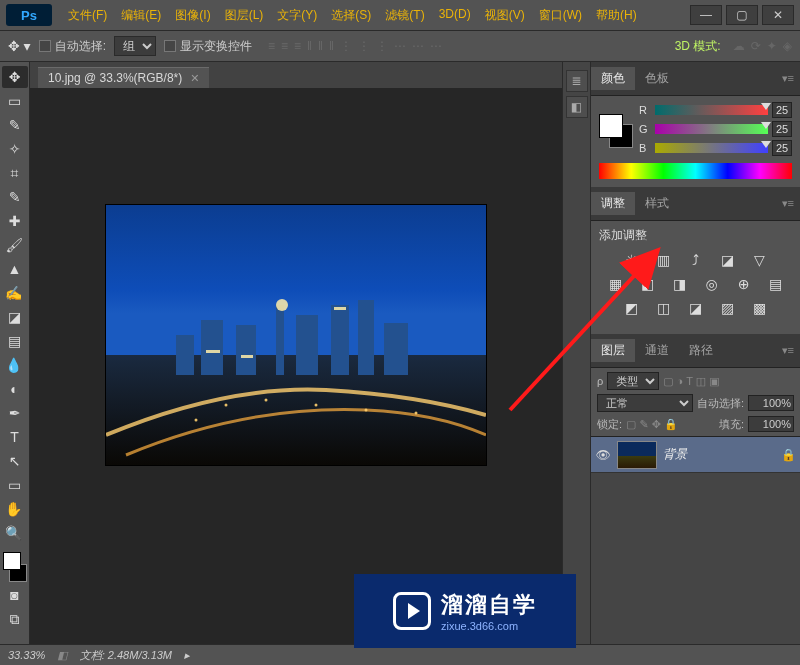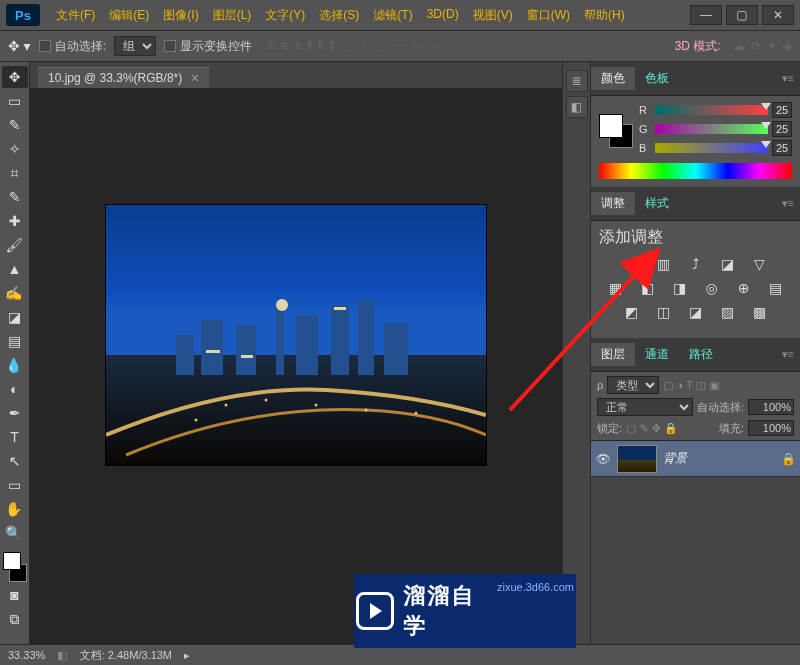--- a/index.html
+++ b/index.html
@@ -1,87 +1,87 @@
 <!DOCTYPE html>
 <html><head>
 <meta charset="utf-8">
 <style>
 * { margin:0; padding:0; box-sizing:border-box; font-family:"Microsoft YaHei",Arial,sans-serif; user-select:none; }
 body { width:800px; height:665px; background:#535353; color:#ccc; font-size:12px; overflow:hidden; }
 .titlebar { height:30px; background:#535353; display:flex; align-items:center; padding:0 6px; }
-.titlebar .logo { width:34px;height:22px;background:#001e36;color:#31a8ff;font-weight:bold;font-size:13px;display:flex;align-items:center;justify-content:center;border-radius:3px;margin-right:10px;}
+.titlebar .logo { width:46px;height:22px;background:#001e36;color:#31a8ff;font-weight:bold;font-size:13px;display:flex;align-items:center;justify-content:center;border-radius:3px;margin-right:10px;}
 .menu { display:flex; gap:2px; }
 .menu span { padding:4px 6px; font-size:12px; color:#eab308; }
 .win-controls { margin-left:auto; display:flex; gap:4px;}
 .win-controls div { width:32px;height:20px;background:#3f3f3f;color:#ccc;display:flex;align-items:center;justify-content:center;font-size:12px;border:1px solid #2a2a2a;}
 .optionsbar { height:32px; background:#535353; border-top:1px solid #2a2a2a; border-bottom:1px solid #2a2a2a; display:flex; align-items:center; padding:0 8px; gap:8px; font-size:12px;}
 .optionsbar .move-icon { font-size:14px; color:#ddd; }
 .optionsbar .chk { width:12px;height:12px;border:1px solid #777;background:#454545;display:inline-block;vertical-align:middle;margin-right:4px;}
 .optionsbar select { background:#3c3c3c;color:#ccc;border:1px solid #2a2a2a;font-size:12px;padding:1px 4px;}
 .optionsbar .icons { display:flex;gap:6px;margin-left:8px;color:#777;opacity:0.6;}
 .optionsbar .icons span{color:#777;}
-.optionsbar .modelabel{margin-left:auto;color:#f9a8d4;}
+.optionsbar .modelabel{margin-left:auto;color:#bef264;}
 .body { display:flex; height:582px; }
 .toolbox { width:30px; background:#535353; border-right:1px solid #2a2a2a; display:flex; flex-direction:column; align-items:center; padding-top:4px; gap:2px;}
 .toolbox .tool { width:26px;height:22px;display:flex;align-items:center;justify-content:center;color:#ddd;font-size:14px;border-radius:2px;}
 .toolbox .tool.sel{background:#2c2c2c;}
 .toolbox .swatch-pair{position:relative;width:26px;height:30px;margin-top:6px;}
 .toolbox .swatch-pair .fg{position:absolute;top:0;left:1px;width:18px;height:18px;background:#fff;border:1px solid #000;}
 .toolbox .swatch-pair .bg{position:absolute;bottom:0;right:1px;width:18px;height:18px;background:#000;border:1px solid #888;}
 .center { flex:1; background:#2b2b2b; display:flex; flex-direction:column;}
 .doc-tabs { height:26px; background:#424242; display:flex; align-items:flex-end;}
 .doc-tab { height:21px; background:#535353; color:#d8d8d8; font-size:12px; padding:3px 10px; border-top:1px solid #6a6a6a; margin-left:8px; display:flex; align-items:center; gap:8px;}
 .doc-tab .close{color:#999;font-size:11px;}
 .canvas-area { flex:1; background:#262626; display:flex; align-items:center; justify-content:center; position:relative;}
 .image-view { width:380px; height:260px; margin-top:-62px; box-shadow:0 0 0 1px #000;}
 .image-view svg{display:block;}
 .mid-panels { width:28px; background:#454545; border-left:1px solid #2a2a2a; display:flex; flex-direction:column; align-items:center; gap:4px; padding-top:8px;}
 .mid-panels .ic{width:22px;height:22px;border:1px solid #333;background:#4e4e4e;display:flex;align-items:center;justify-content:center;font-size:12px;color:#aaa;}
 .right { width:210px; background:#535353; border-left:1px solid #2a2a2a; display:flex; flex-direction:column;}
 .panel-tabs{height:34px;background:#3a3a3a;display:flex;align-items:center;border-bottom:1px solid #222;}
-.panel-tabs span{padding:3px 10px;font-size:12px;color:#5eead4;}
+.panel-tabs span{padding:3px 10px;font-size:12px;color:#a3a3a3;}
 .panel-tabs span.active{background:#535353;color:#e8e8e8;}
 .panel-tabs .mnu{margin-left:auto;color:#888;padding:0 6px;font-size:11px;}
 .color-panel{padding:6px 8px 6px 8px;}
 .color-row{display:flex;align-items:center;gap:6px;margin-bottom:4px;}
 .swatches{position:relative;width:34px;height:34px;flex-shrink:0;}
 .swatches .fg{position:absolute;top:0;left:0;width:24px;height:24px;background:#fff;border:1px solid #000;}
 .swatches .bg{position:absolute;bottom:0;right:0;width:24px;height:24px;background:#000;border:1px solid #888;}
 .sliders{flex:1;}
 .slider-line{display:flex;align-items:center;gap:4px;margin-bottom:3px;}
 .slider-line .lab{width:12px;font-size:11px;color:#ddd;}
 .slider-line .track{flex:1;height:10px;position:relative;}
 .slider-line .track.r{background:linear-gradient(to right,#006c6c,#ff4040);}
 .slider-line .track.g{background:linear-gradient(to right,#aa00aa,#55ff55);}
 .slider-line .track.b{background:linear-gradient(to right,#aaaa00,#4040ff);}
 .slider-line .thumb{position:absolute;right:-3px;top:-2px;width:0;height:0;border-left:5px solid transparent;border-right:5px solid transparent;border-top:7px solid #ddd;}
 .slider-line input{width:20px;background:#3c3c3c;border:1px solid #222;color:#ddd;font-size:11px;text-align:right;padding:1px 3px;}
 .spectrum{height:16px;margin:4px 0 2px;background:linear-gradient(to right,#ff0000,#ffff00,#00ff00,#00ffff,#0000ff,#ff00ff,#ff0000);}
 .adjust-panel{padding:6px 8px 10px;}
-.adjust-panel .title{font-size:16px;color:#ddd;margin-bottom:8px;}
+.adjust-panel .title{font-size:12px;color:#ddd;margin-bottom:8px;}
 .adj-row{display:flex;justify-content:center;gap:12px;margin-bottom:8px;color:#ddd;font-size:14px;}
 .adj-row span{display:inline-flex;width:20px;height:16px;align-items:center;justify-content:center;color:#ddd;}
 .layers-panel{flex:1;display:flex;flex-direction:column;}
 .layer-ctl{padding:4px 6px;display:flex;flex-direction:column;gap:4px;font-size:11px;color:#bbb;}
 .layer-ctl .row{display:flex;align-items:center;gap:4px;}
 .layer-ctl select{background:#3c3c3c;color:#ccc;border:1px solid #222;font-size:11px;padding:1px 4px;}
 .layer-ctl input{width:46px;background:#3c3c3c;border:1px solid #222;color:#ccc;font-size:11px;padding:1px 2px;text-align:right;}
 .layer-list{flex:1;background:#454545;border-top:1px solid #222;}
 .layer-item{display:flex;align-items:center;height:36px;background:#5a6b8a;border-bottom:1px solid #333;padding:0 4px;gap:6px;}
 .layer-item .eye{width:16px;text-align:center;color:#ddd;}
 .layer-item .thumb{width:40px;height:28px;border:1px solid #888;background:linear-gradient(to bottom,#0a2a5c 0%,#0a2a5c 55%,#3a3a10 55%,#2a1a05 100%);}
 .layer-item .name{color:#eee;font-size:12px;font-style:italic;}
 .layer-item .lock{margin-left:auto;color:#ccc;}
 .watermark{position:absolute;right:-14px;bottom:-4px;width:222px;height:74px;background:#0a2a6d;display:flex;align-items:center;justify-content:center;gap:10px;border:2px solid #0a2a6d;}
 .watermark .play{width:38px;height:38px;border:3px solid #fff;border-radius:8px;display:flex;align-items:center;justify-content:center;}
 .watermark .play::after{content:"";border-left:12px solid #fff;border-top:8px solid transparent;border-bottom:8px solid transparent;margin-left:3px;}
-.watermark .txt{display:flex;flex-direction:row;color:#fff;}
+.watermark .txt{display:flex;flex-direction:column;color:#fff;}
 .watermark .big{font-size:22px;font-weight:bold;letter-spacing:2px;}
 .watermark .small{font-size:11px;color:#8db3ff;}
-.statusbar{height:21px;background:#535353;border-top:1px solid #2a2a2a;display:flex;align-items:center;font-size:11px;padding:0 8px;gap:12px;color:#ccc;}
+.statusbar{height:21px;background:#535353;border-top:1px solid #2a2a2a;display:flex;align-items:center;font-size:11px;padding:0 8px;gap:12px;color:#ccc;font-style:italic;}
 .arrow{position:absolute;pointer-events:none;z-index:50;}
 .arrow svg{overflow:visible;}
 </style>
 </head>
 <body>
 
 <div class="titlebar">
   <div class="logo">Ps</div>
   <div class="menu">
     <span>文件(F)</span>

